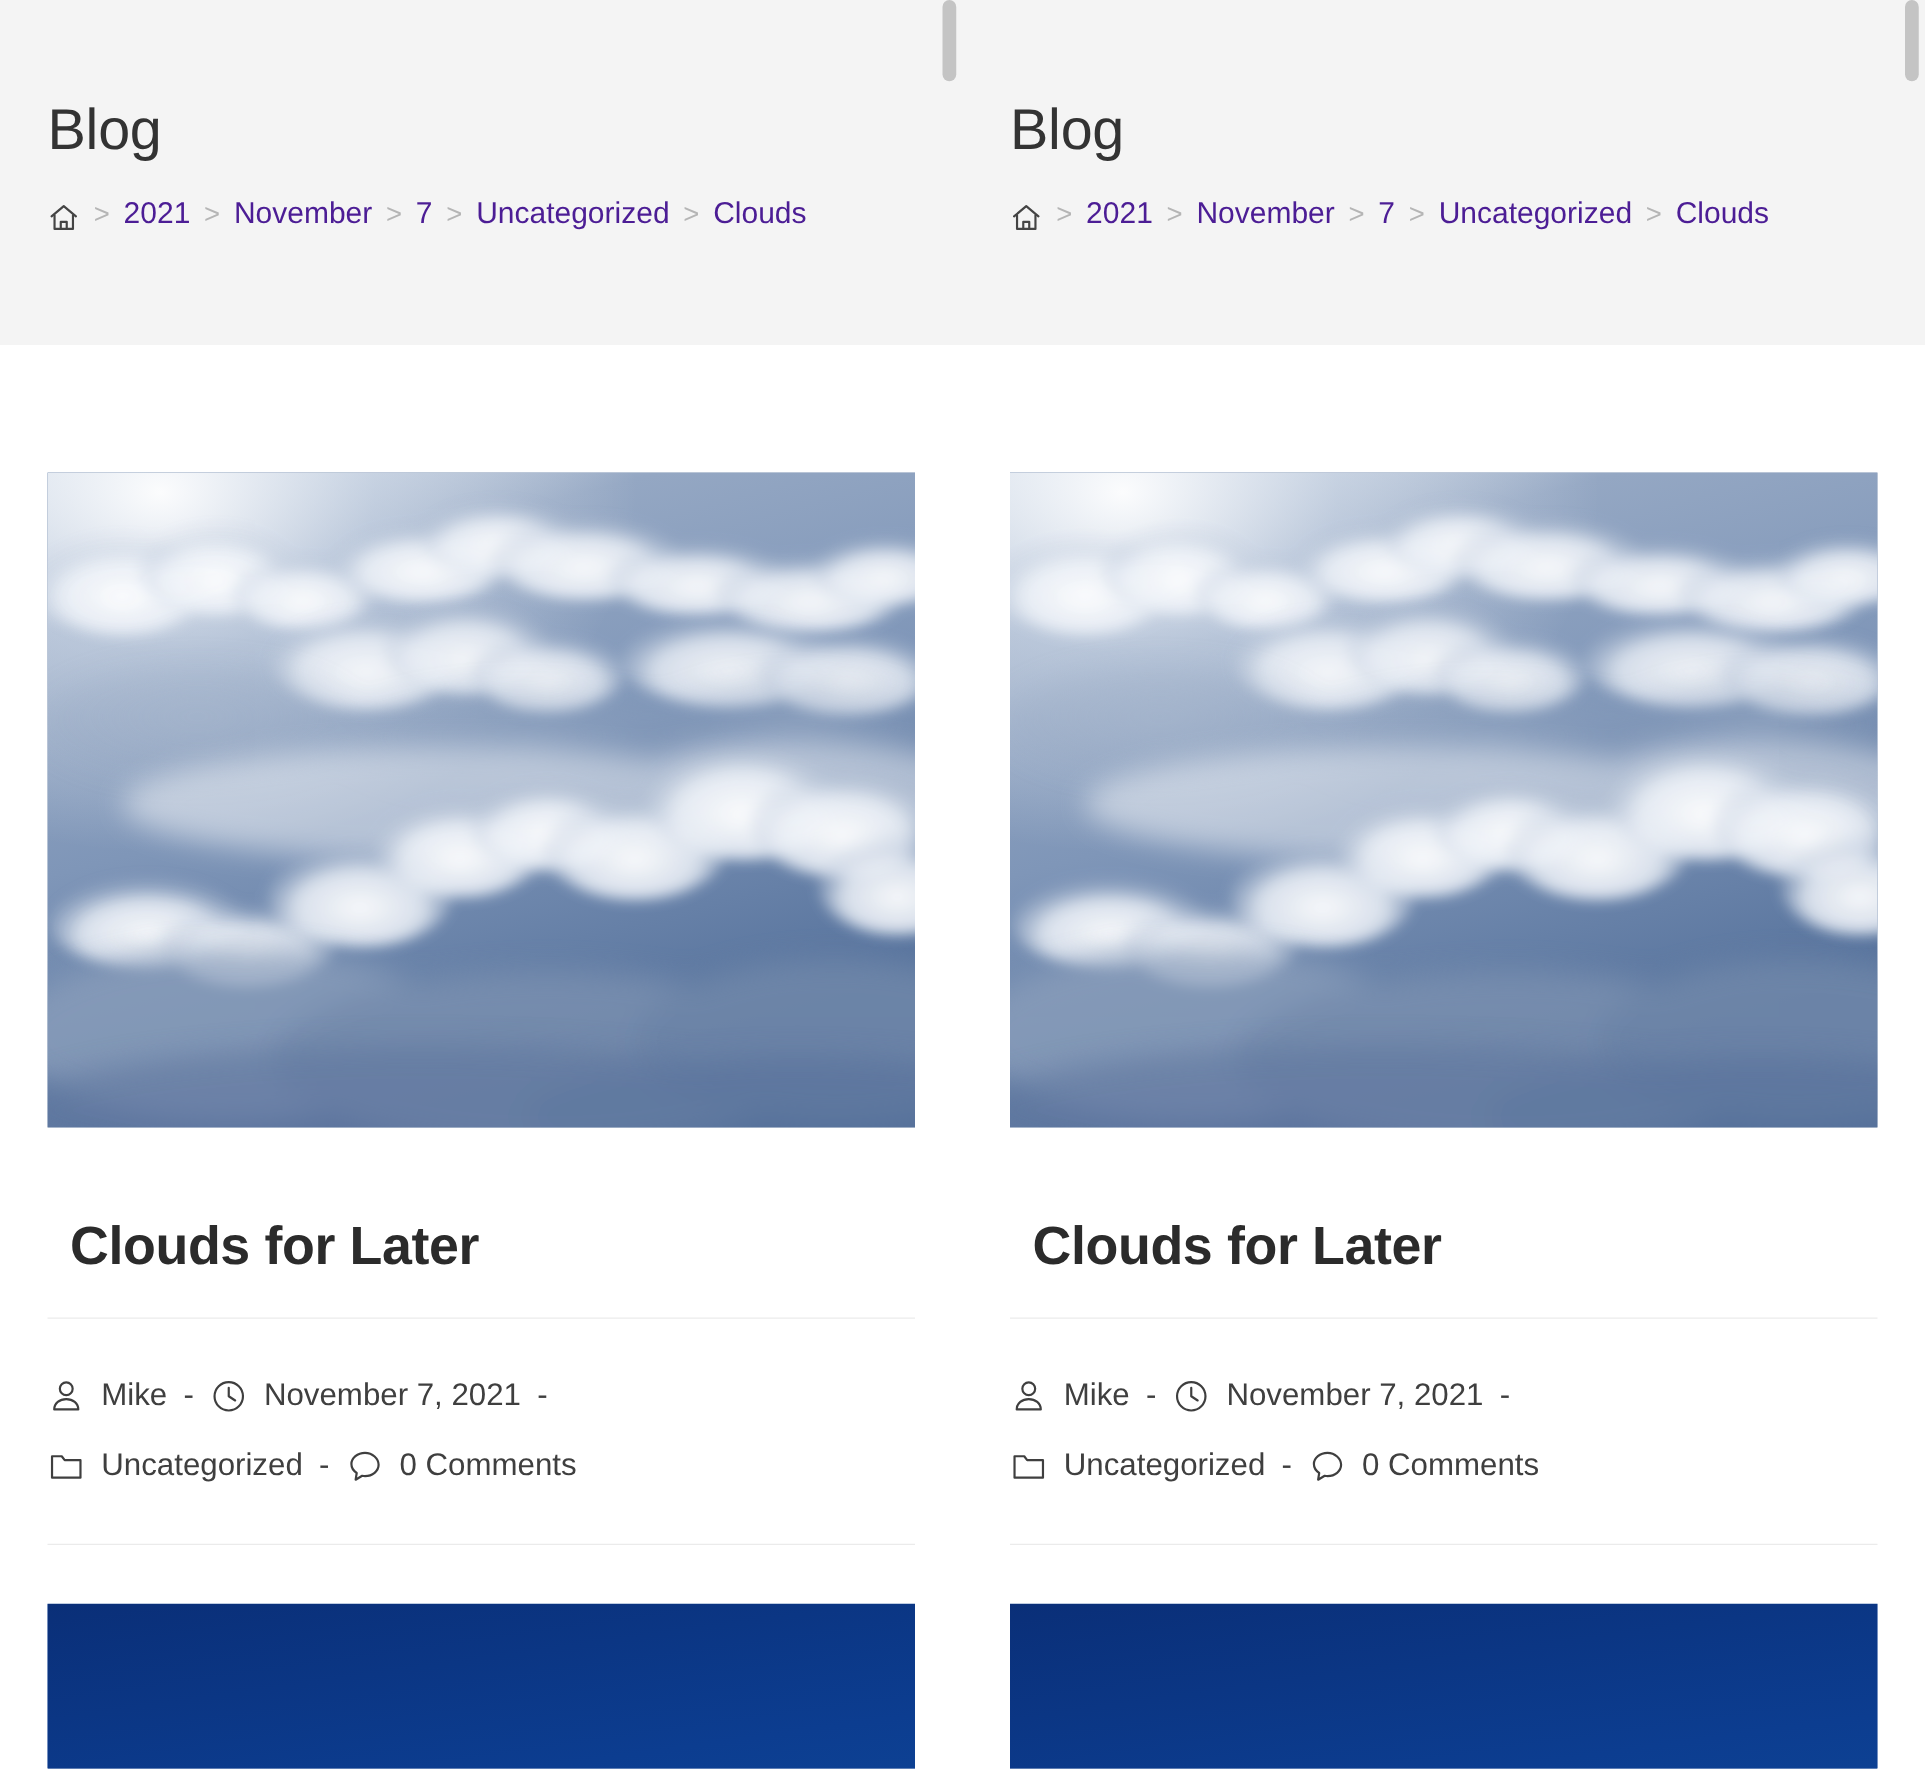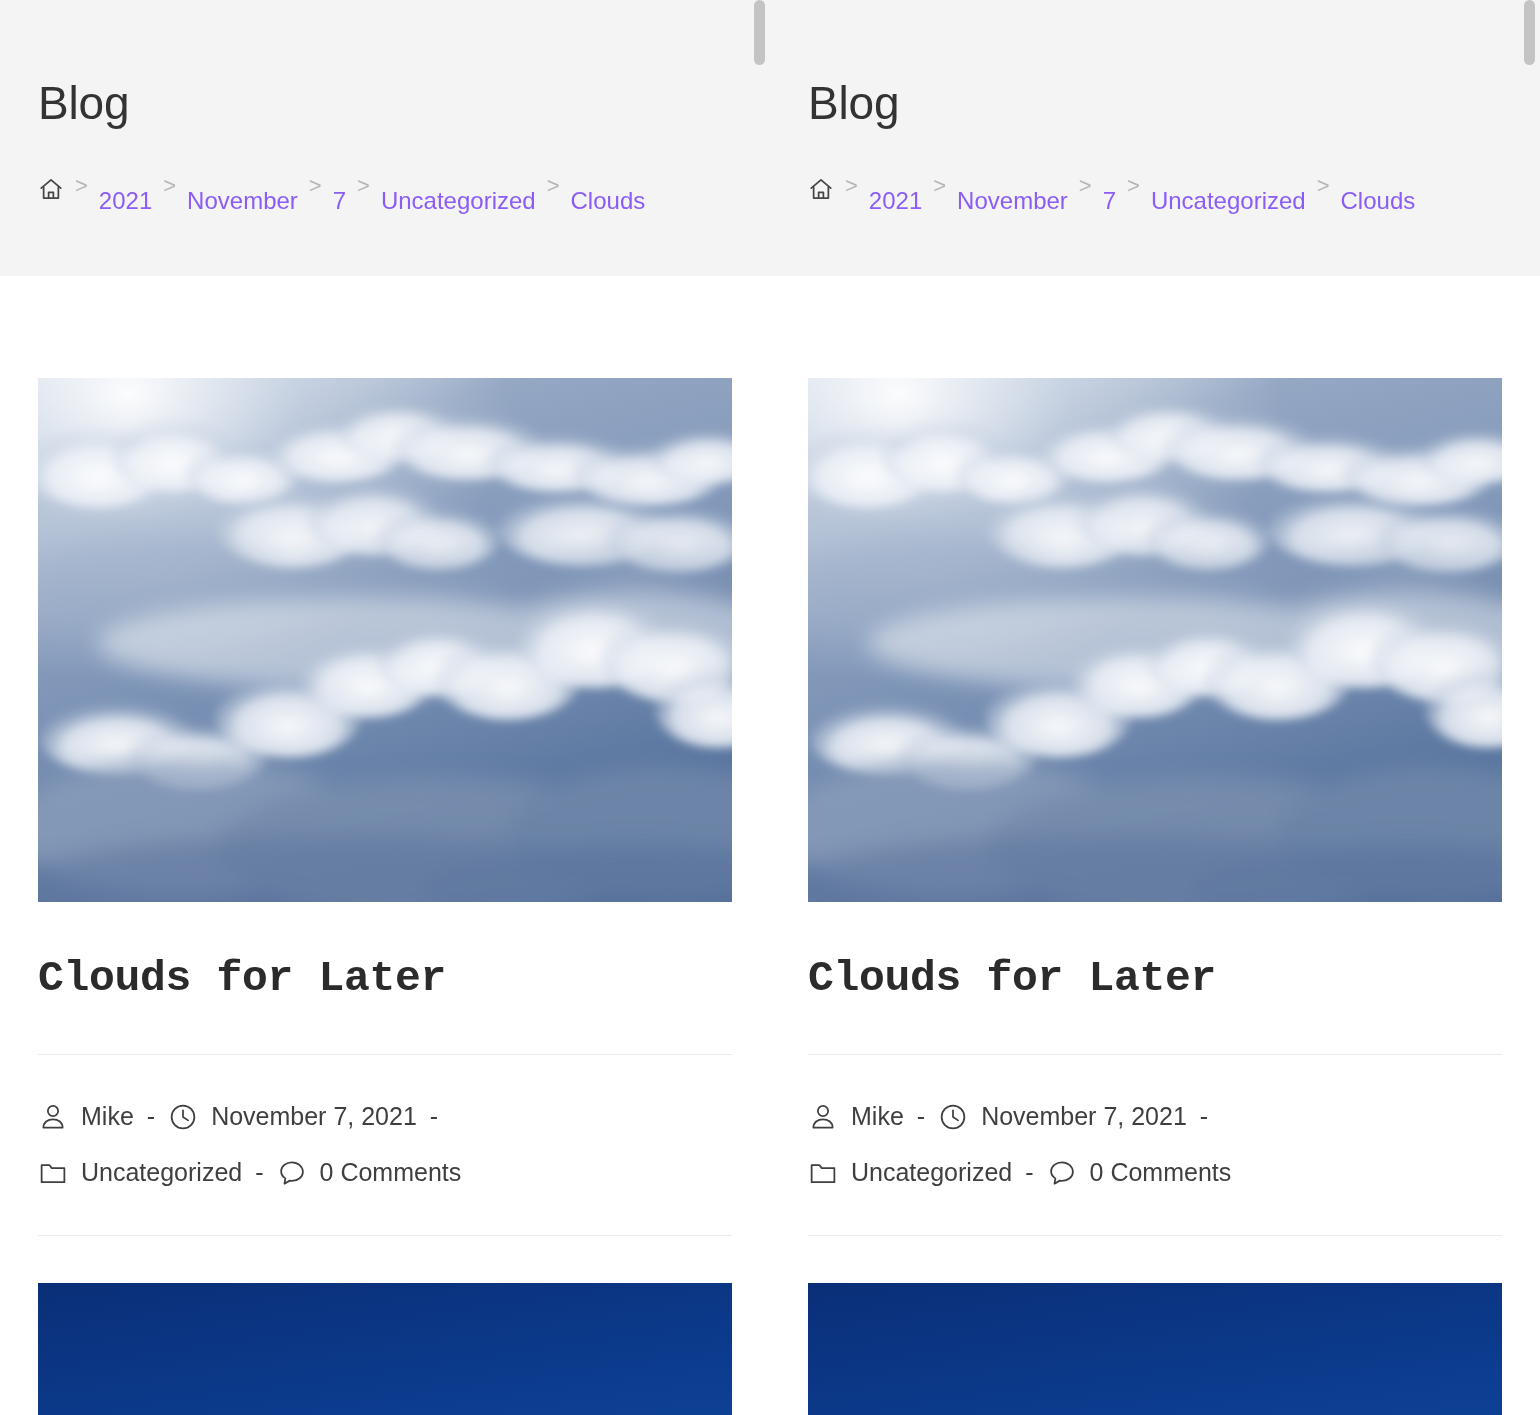--- a/index.html
+++ b/index.html
@@ -92,23 +92,22 @@
     top: 153px;
     left: 0;
     font-size: 24px;
     line-height: 36px;
     color: #444444;
     white-space: nowrap;
     display: flex;
     align-items: center;
   }
   .breadcrumb .crumb {
-    color: #8b5cf6;
+    color: #4c1d95;
     text-decoration: none;
-    margin-top: 30px;
   }
   .breadcrumb .sep {
     color: #b5b5b5;
     margin: 0 11px;
     font-size: 22px;
   }
   .home-icon {
     display: inline-block;
     width: 26px;
     height: 26px;
@@ -128,31 +127,30 @@
     width: 694px;
     height: 524px;
     display: block;
     overflow: hidden;
     position: relative;
     background: #7f93b4;
   }
   .featured-image svg { display: block; width: 694px; height: 524px; }
 
   .post-title {
-    margin: 0;
+    margin: 18px;
     padding: 0;
     position: absolute;
     top: 575px;
     left: 0;
     font-size: 43px;
     line-height: 52px;
     font-weight: 700;
     color: #2b2b2b;
     letter-spacing: -0.3px;
-    font-family: Liberation Mono, monospace;
   }
 
   .divider {
     position: absolute;
     left: 0;
     width: 694px;
     height: 1px;
     background: #ebebeb;
   }
   .divider-top    { top: 676px; }

